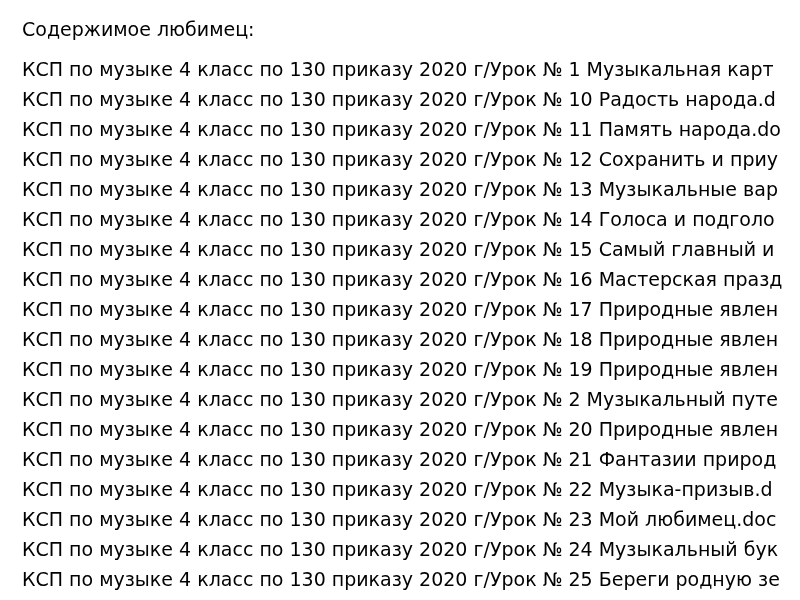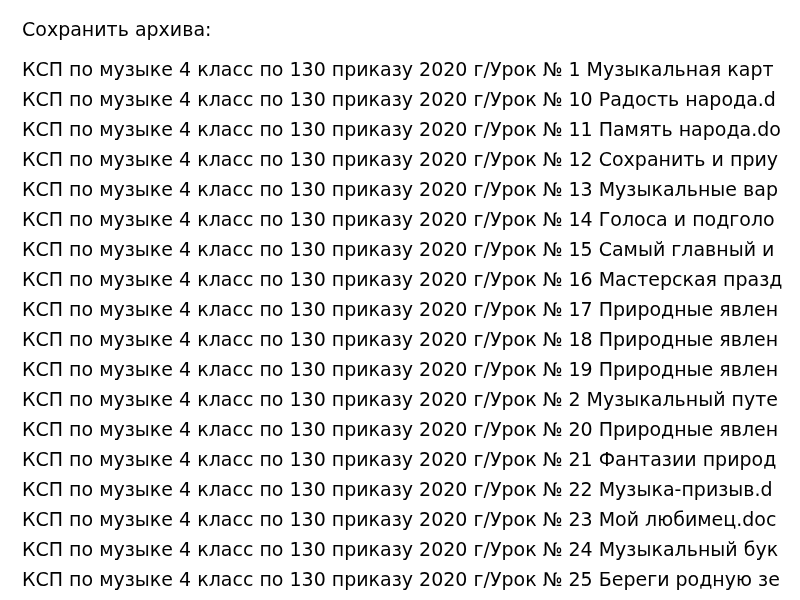--- a/index.html
+++ b/index.html
@@ -32,21 +32,21 @@
   .file-item {
     line-height: 30px;
     white-space: nowrap;
     overflow: hidden;
   }
 </style>
 </head>
 <body>
 
 <div class="page">
-  <div class="page-title">Сохранить архива:</div>
+  <div class="page-title">Содержимое любимец:</div>
 
   <div class="file-list">
       <div class="file-item">КСП по музыке 4 класс по 130 приказу 2020 г/Урок № 1 Музыкальная карт</div>
       <div class="file-item">КСП по музыке 4 класс по 130 приказу 2020 г/Урок № 10 Радость народа.d</div>
       <div class="file-item">КСП по музыке 4 класс по 130 приказу 2020 г/Урок № 11 Память народа.do</div>
       <div class="file-item">КСП по музыке 4 класс по 130 приказу 2020 г/Урок № 12 Сохранить и приу</div>
       <div class="file-item">КСП по музыке 4 класс по 130 приказу 2020 г/Урок № 13 Музыкальные вар</div>
       <div class="file-item">КСП по музыке 4 класс по 130 приказу 2020 г/Урок № 14 Голоса и подголо</div>
       <div class="file-item">КСП по музыке 4 класс по 130 приказу 2020 г/Урок № 15 Самый главный и</div>
       <div class="file-item">КСП по музыке 4 класс по 130 приказу 2020 г/Урок № 16 Мастерская празд</div>

